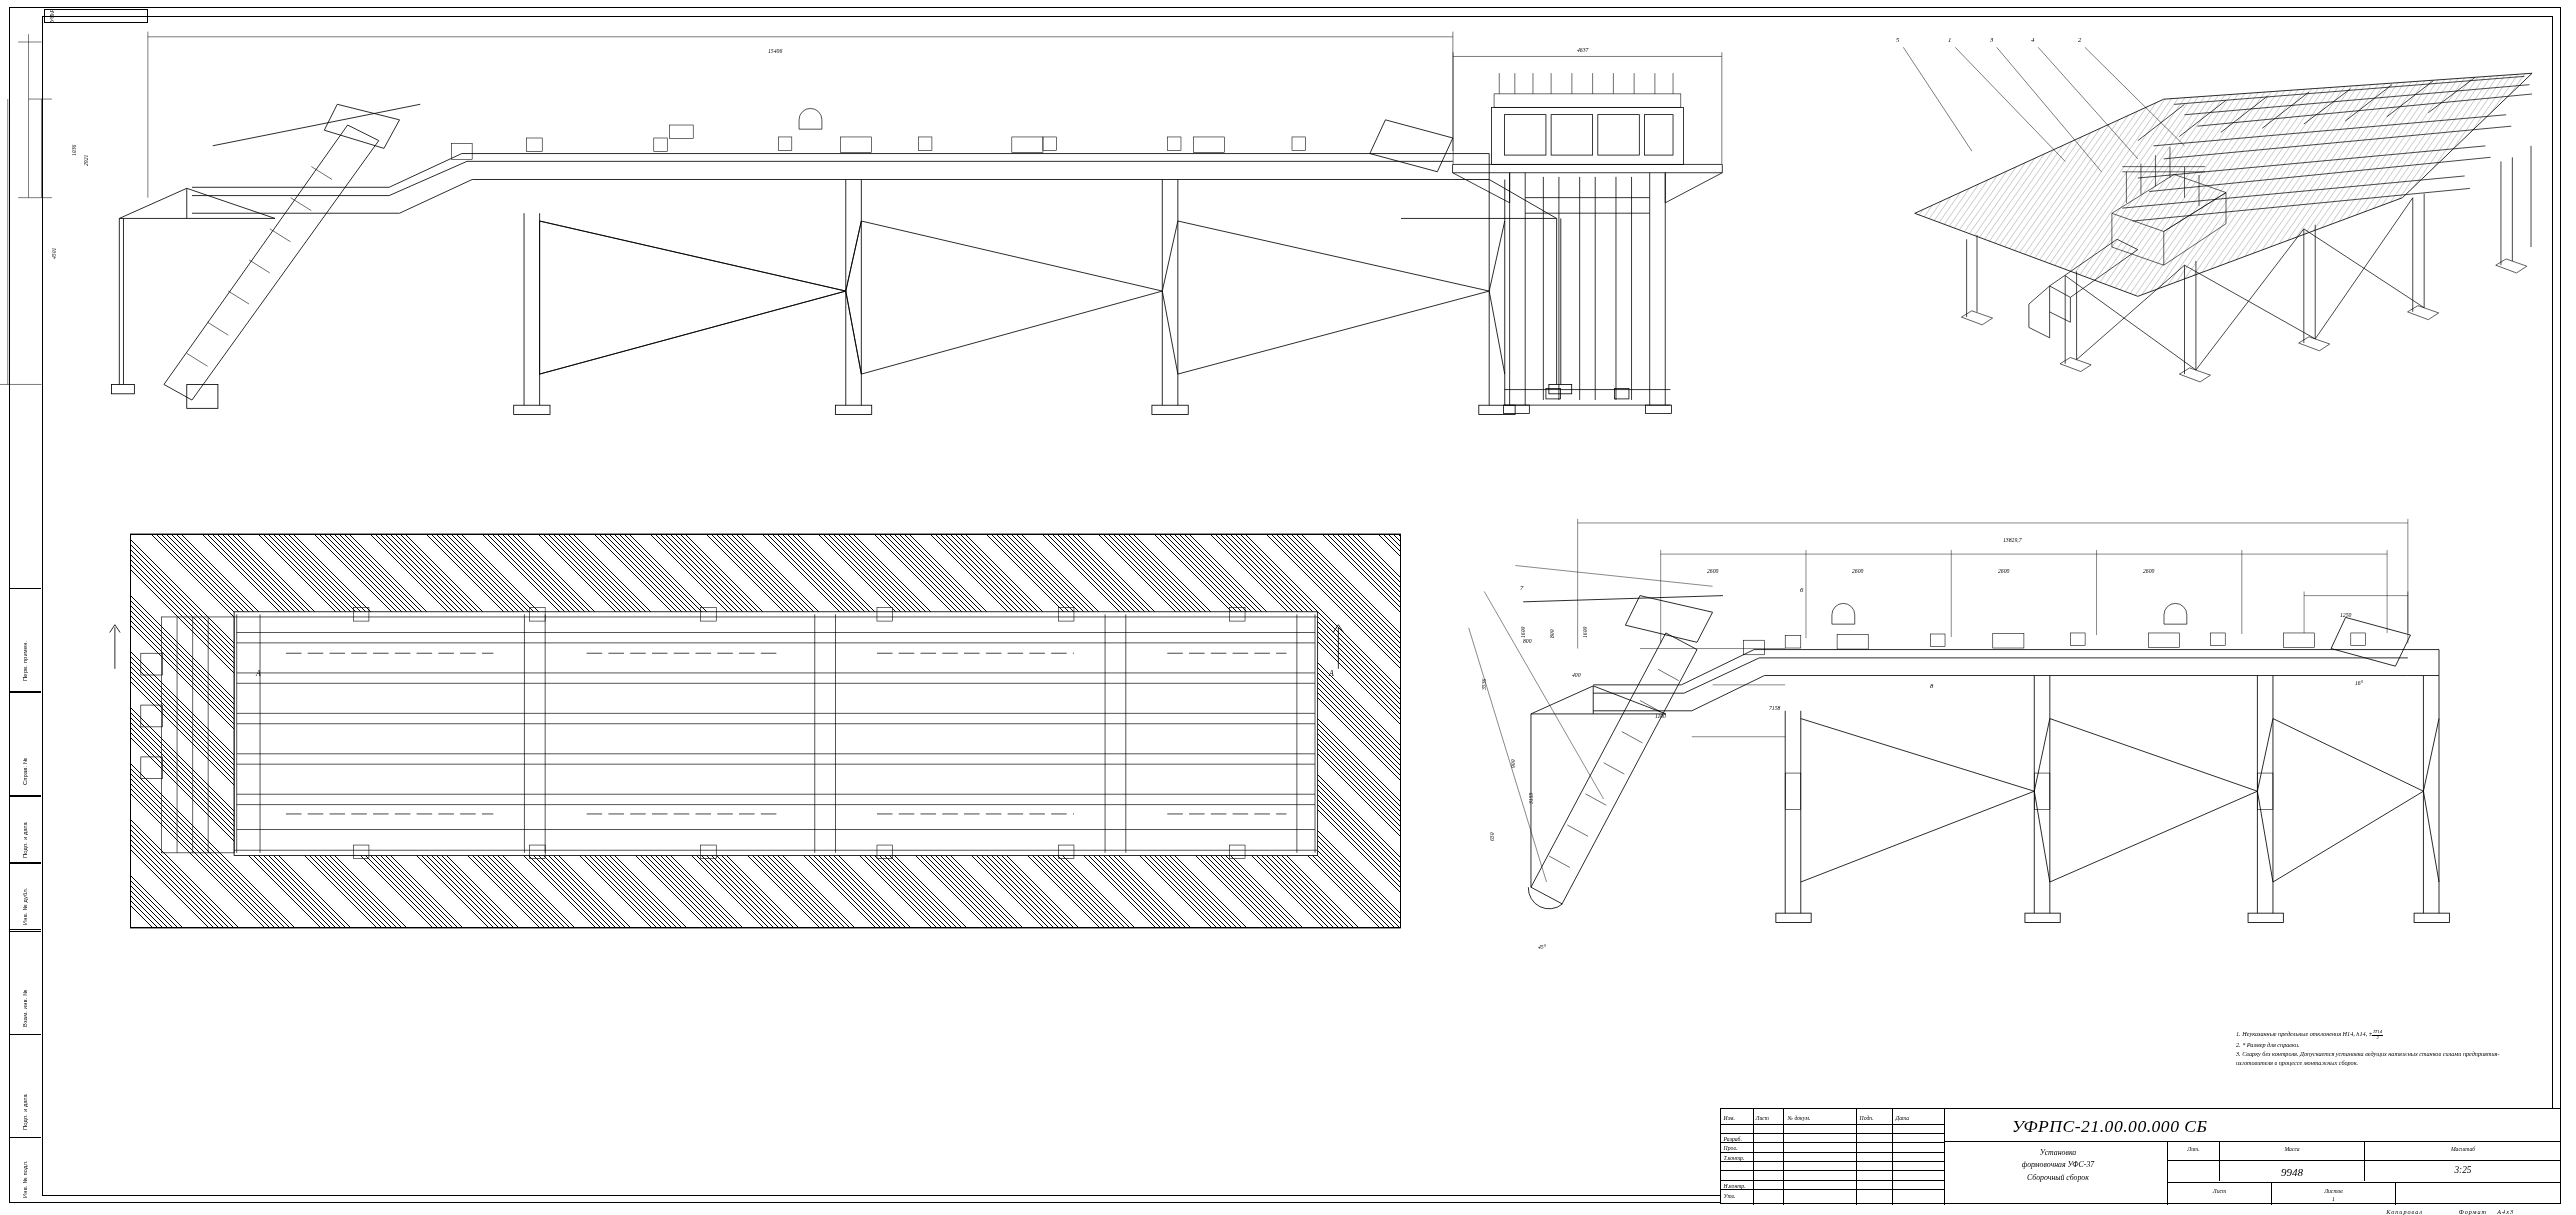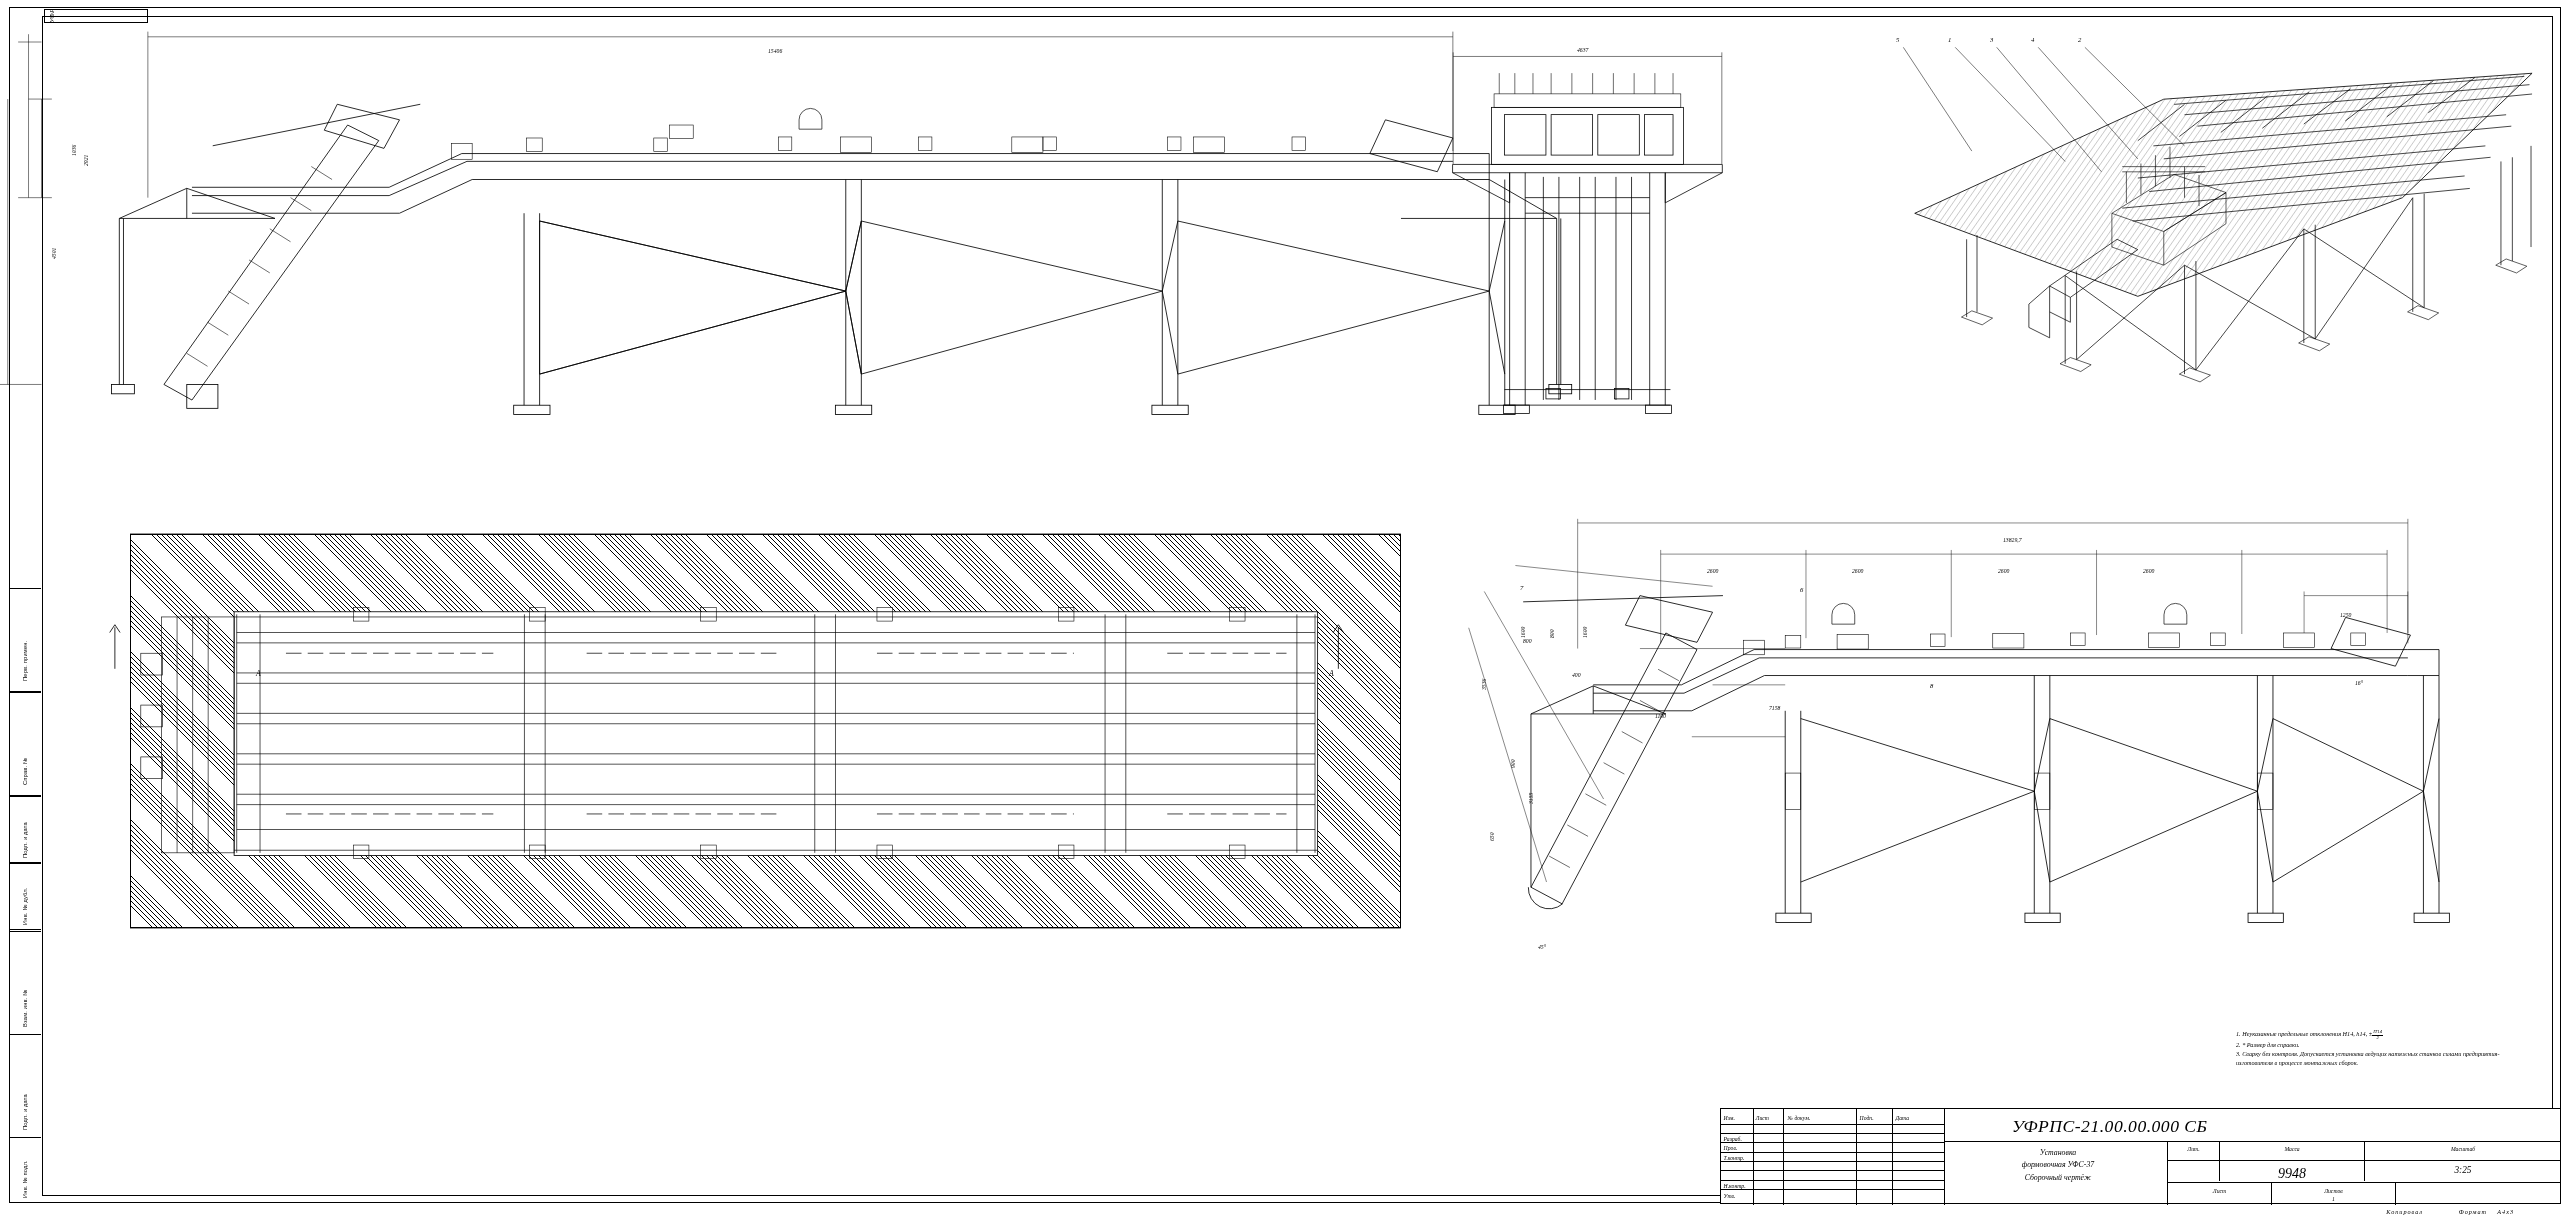--- a/index.html
+++ b/index.html
@@ -608,40 +608,40 @@
     <div class="tb-line" style="left:498px; top:32px; width:0.5px; height:40px;"></div>
     <div class="tb-line" style="left:643px; top:32px; width:0.5px; height:40px;"></div>
     <div class="tb-line" style="left:550px; top:73px; width:0.5px; height:23px;"></div>
     <div class="tb-line" style="left:674px; top:73px; width:0.5px; height:23px;"></div>
 
     <div class="tb-title-main" style="left:291px; top:7.3px;">УФРПС-21.00.00.000 СБ</div>
 
     <div class="tb-name" style="left:233px; top:38px;">
       <span>Установка</span><br>
       <span>формовочная УФС-37</span><br>
-      <span>Сборочный чертёж</span>
+      <span>Сборочный сборок</span>
     </div>
 
     <div class="tb-cell" style="left:1px; top:5.2px; width:30px;">Изм.</div>
     <div class="tb-cell" style="left:33px; top:5.2px; width:28px;">Лист</div>
     <div class="tb-cell" style="left:65px; top:5.2px; width:67px;">№ докум.</div>
     <div class="tb-cell" style="left:137px; top:5.2px; width:33px;">Подп.</div>
     <div class="tb-cell" style="left:173px; top:5.2px; width:47px;">Дата</div>
 
     <div class="tb-cell" style="left:1px; top:26px; width:30px;">Разраб.</div>
     <div class="tb-cell" style="left:1px; top:35px; width:30px;">Пров.</div>
     <div class="tb-cell" style="left:1px; top:45px; width:30px;">Т.контр.</div>
     <div class="tb-cell" style="left:1px; top:73px; width:30px;">Н.контр.</div>
     <div class="tb-cell" style="left:1px; top:83px; width:30px;">Утв.</div>
 
     <div class="tb-cell" style="left:449px; top:36px; width:47px; text-align:center;">Лит.</div>
     <div class="tb-cell" style="left:501px; top:36px; width:140px; text-align:center;">Масса</div>
     <div class="tb-cell" style="left:646px; top:36px; width:192px; text-align:center;">Масштаб</div>
     <div class="tb-cell" style="left:449px; top:57px; width:47px; text-align:center;"></div>
-    <div class="tb-cell" style="left:501px; top:56px; width:140px; text-align:center; font-size:14px;">9948</div>
+    <div class="tb-cell" style="left:501px; top:56px; width:140px; text-align:center; font-size:11px;">9948</div>
     <div class="tb-cell" style="left:646px; top:55px; width:192px; text-align:center; font-size:9.3px;">3:25</div>
 
     <div class="tb-cell" style="left:449px; top:78px; width:99px; text-align:center;">Лист</div>
     <div class="tb-cell" style="left:553px; top:78px; width:119px; text-align:center;">Листов</div>
     <div class="tb-cell" style="left:449px; top:86px; width:99px; text-align:center;"></div>
     <div class="tb-cell" style="left:553px; top:86px; width:119px; text-align:center;">1</div>
   </div>
 
   <div class="bottom-strip">
     <span>Копировал</span>

